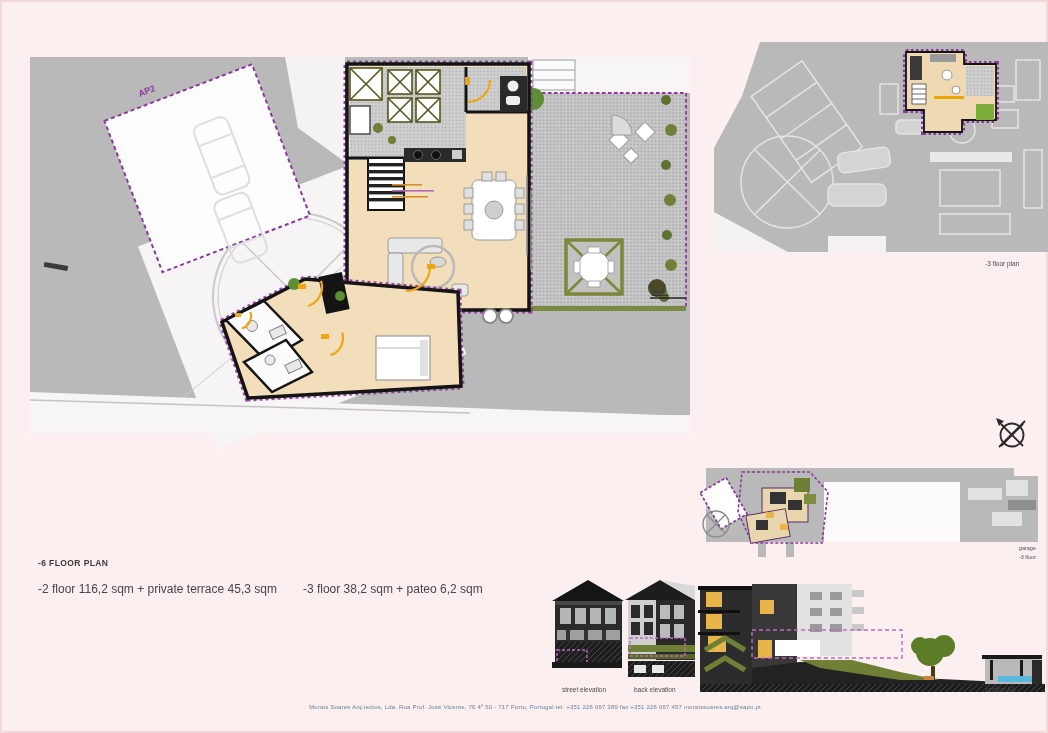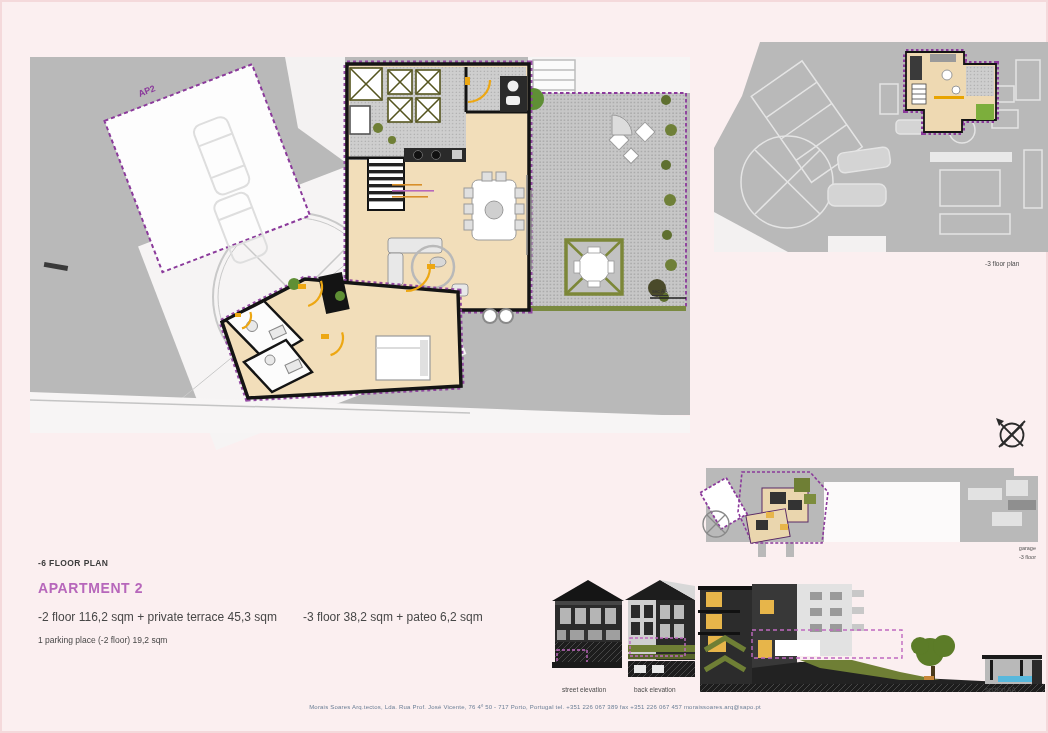--- a/index.html
+++ b/index.html
@@ -444,20 +444,18 @@
 
 <div class="cap-small" style="left:990px;top:545px;width:46px;">garage</div>
 <div class="cap-small" style="left:990px;top:554px;width:46px;">-3 floor</div>
 
 <div class="cap" style="left:562px;top:686px;">street elevation</div>
 <div class="cap" style="left:634px;top:686px;">back elevation</div>
 <div class="cap" style="left:985px;top:686px;">section AA</div>
 
 <div class="info">
   <div class="floorplan-title">-6 FLOOR PLAN</div>
-  <div class="apt-title">APARTMENT 2</div>
   <div class="floors-line">
     <span>-2 floor   116,2 sqm  +  private terrace 45,3 sqm</span><span class="gap"></span><span>-3 floor   38,2 sqm  +  pateo 6,2 sqm</span>
   </div>
-  <div class="parking-line">1 parking place (-2 floor) 19,2 sqm</div>
 </div>
 
 <div class="footer">Morais Soares Arq.tectos, Lda.  Rua Prof. José Vicente, 76  4º 50 - 717 Porto, Portugal   tel. +351 226 067 389   fax +351 226 067 457    moraissoares.arq@sapo.pt</div>
 
 </body></html>

